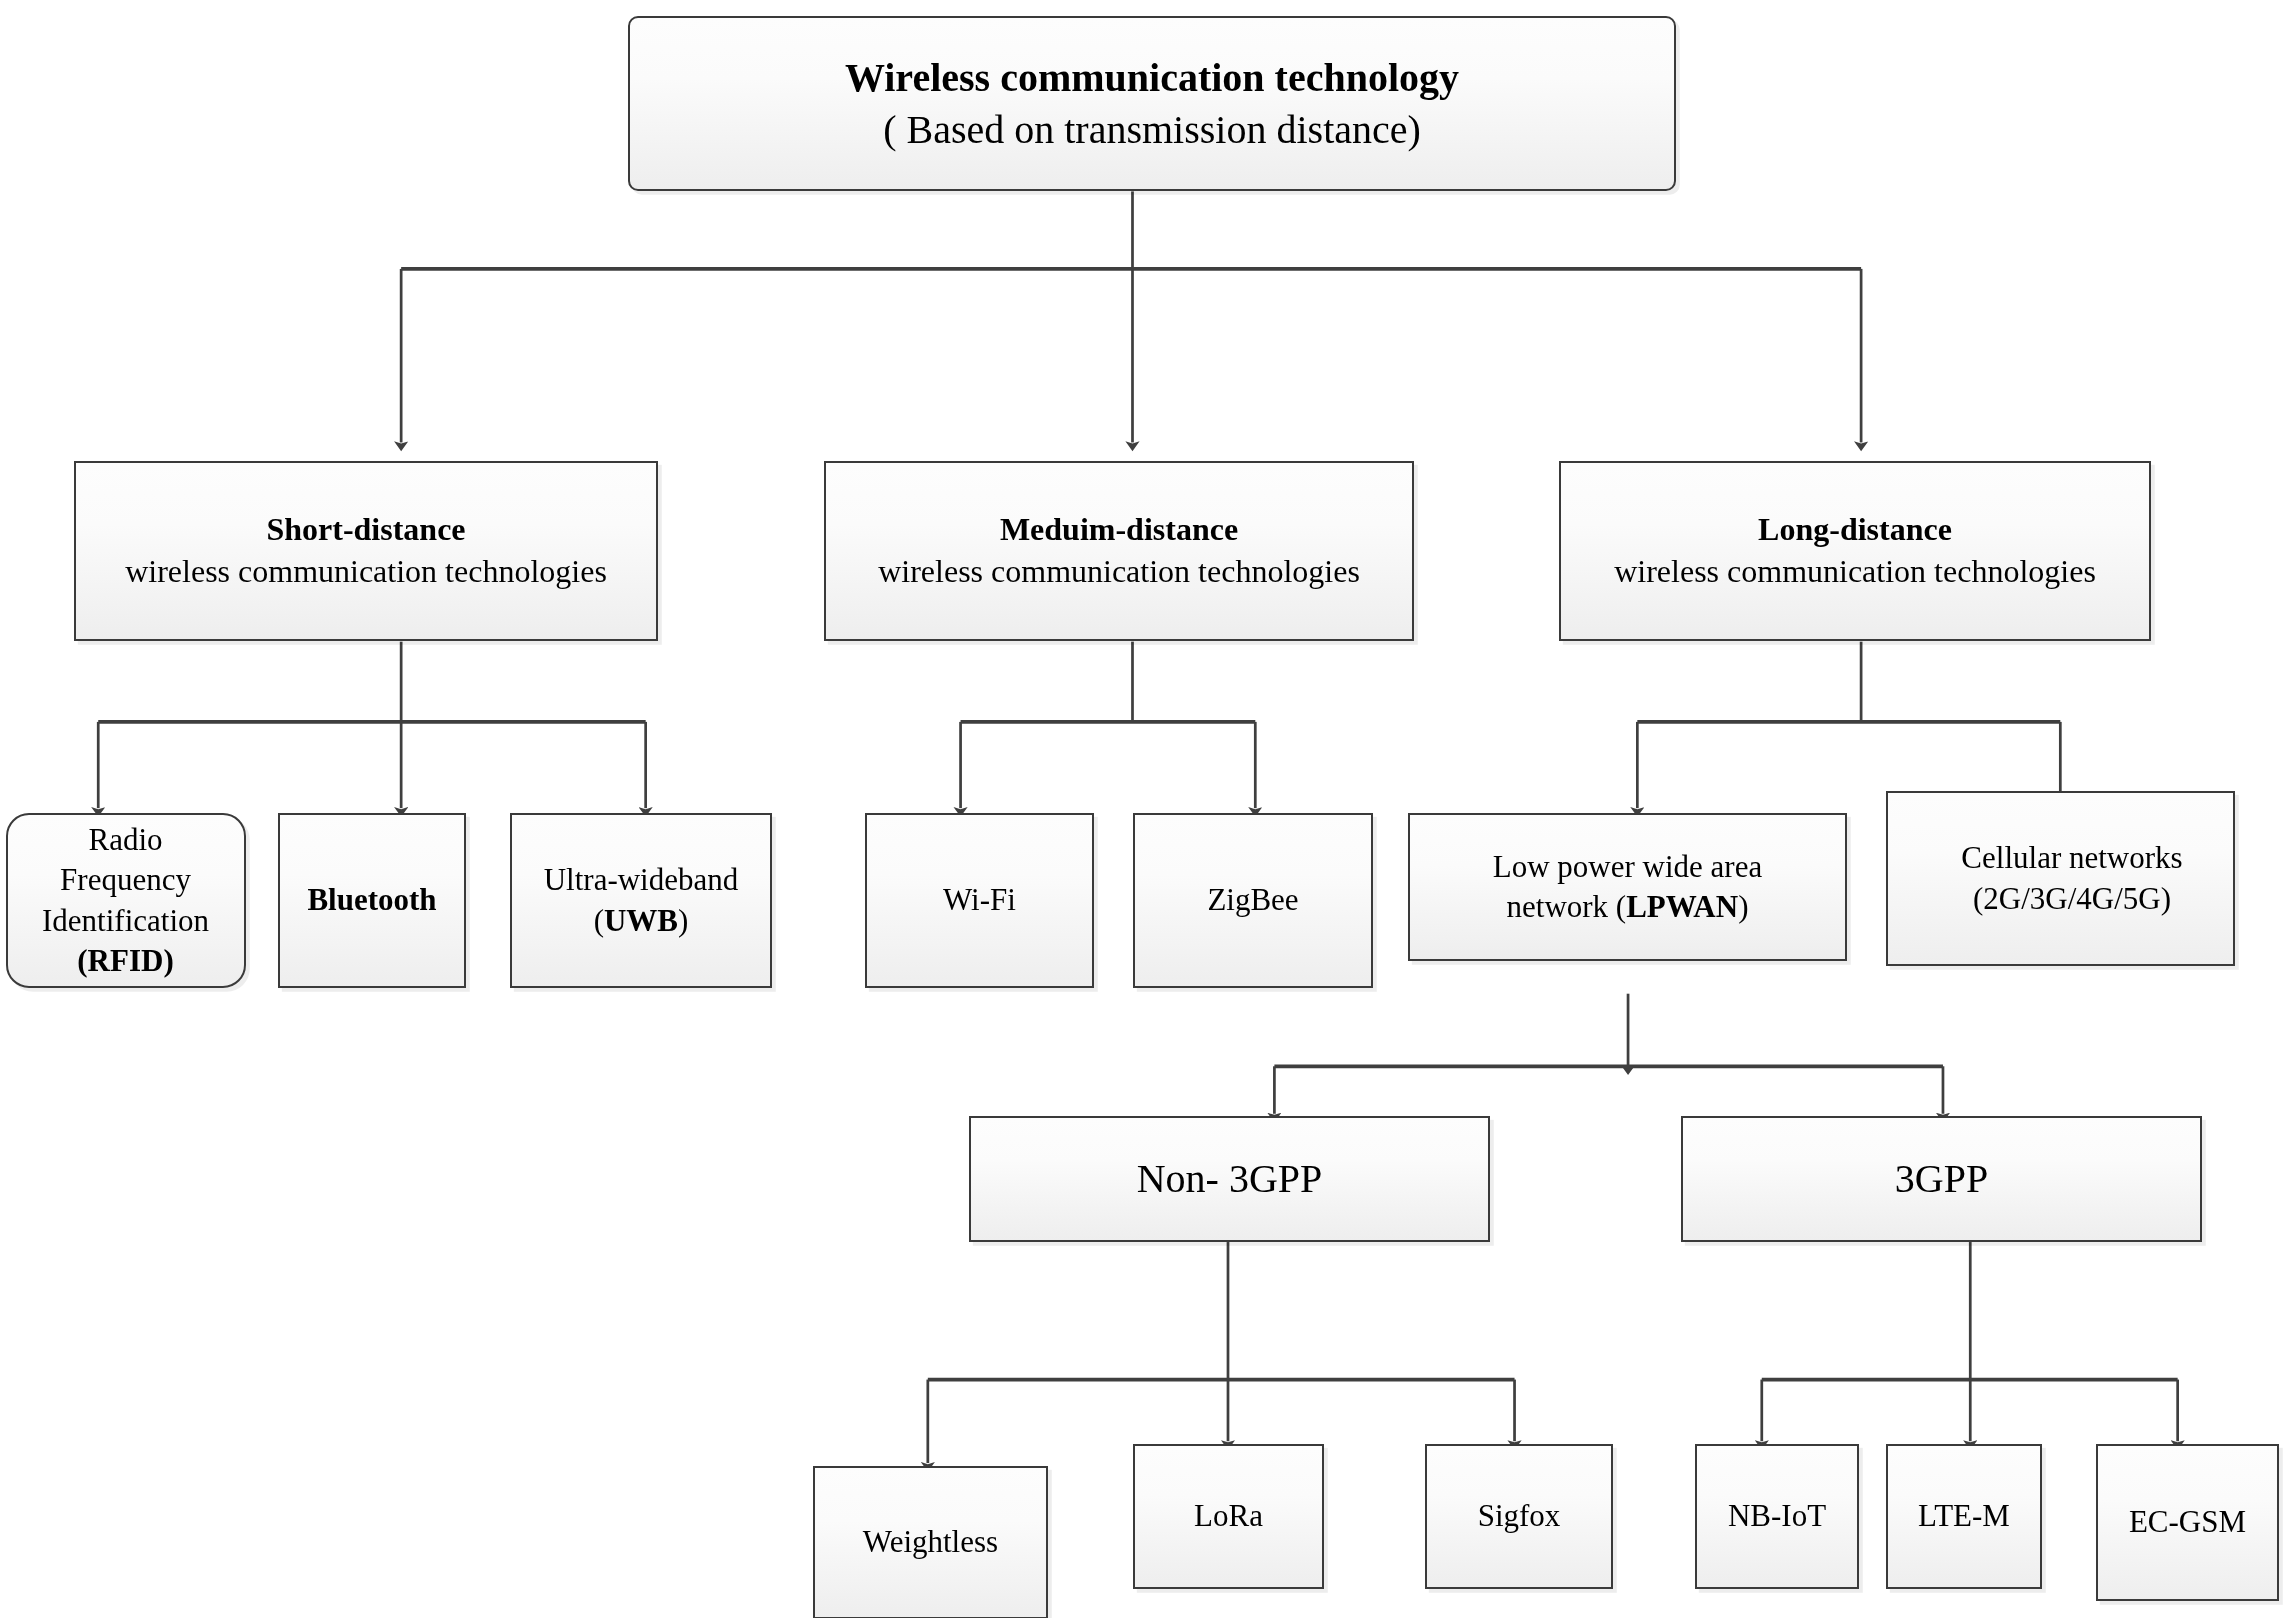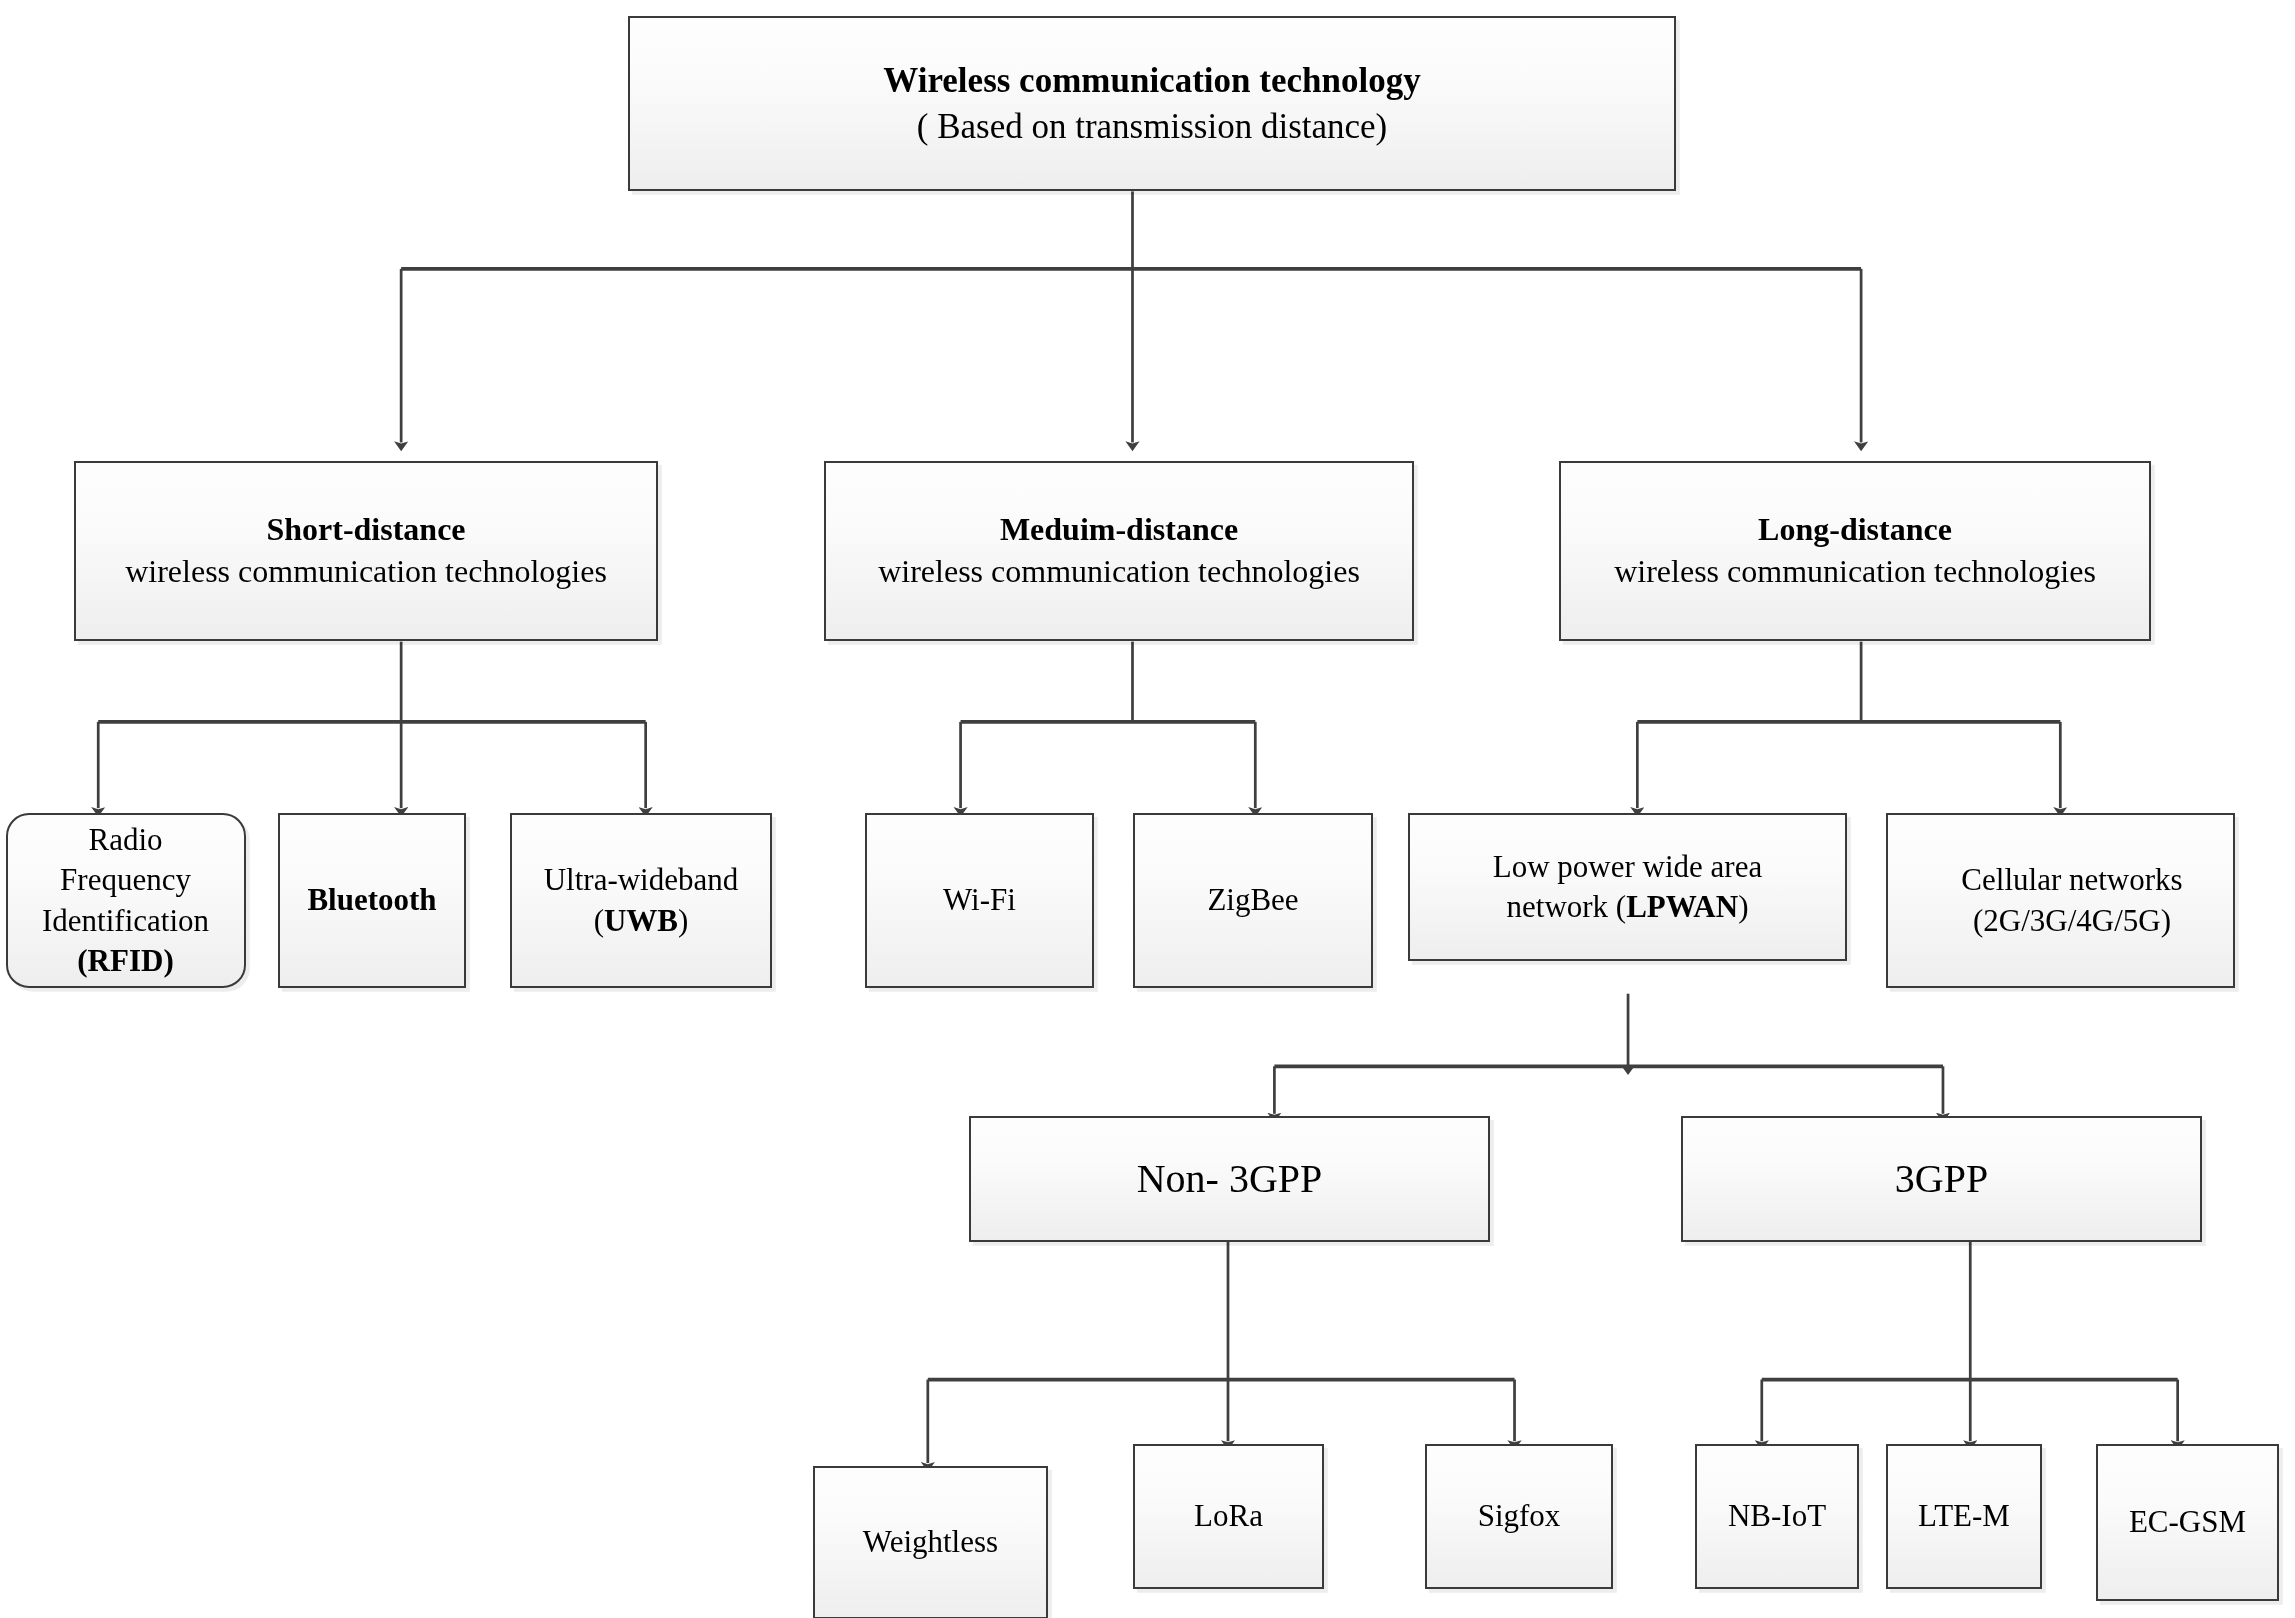--- a/index.html
+++ b/index.html
@@ -49,21 +49,21 @@
     font-weight: bold;
     display: block;
   }
   .sub {
     font-weight: normal;
     display: block;
   }
   .b { font-weight: bold; text-align: right; }
 
   
-  .t-root   { font-size: 35px; }
+  .t-root   { font-size: 40px; border-radius: 10px; }
   .t-level2 { font-size: 32px; }
   .t-leaf   { font-size: 31px; }
   .t-leaf2  { font-size: 31px; }
   .t-mid    { font-size: 40px; }
 </style>
 </head>
 <body>
 
 <div id="canvas">
 
@@ -178,21 +178,21 @@
     </div>
   </div>
 
   <div class="node t-leaf" style="left:1408px; top:813px; width:439px; height:148px;">
     <div class="inner">
       <span class="sub">Low power wide area</span>
       <span class="sub">network (<span class="b">LPWAN</span>)</span>
     </div>
   </div>
 
-  <div class="node t-leaf" style="left:1886px; top:813px; width:349px; height:175px;padding-left:23px;">
+  <div class="node t-leaf" style="left:1886px; top:791px; width:349px; height:175px;padding-left:23px;">
     <div class="inner">
       <span class="sub">Cellular networks</span>
       <span class="sub">(2G/3G/4G/5G)</span>
     </div>
   </div>
 
   <div class="node t-mid" style="left:969px; top:1116px; width:521px; height:126px;">
     <div class="inner">
       <span class="sub">Non- 3GPP</span>
     </div>

